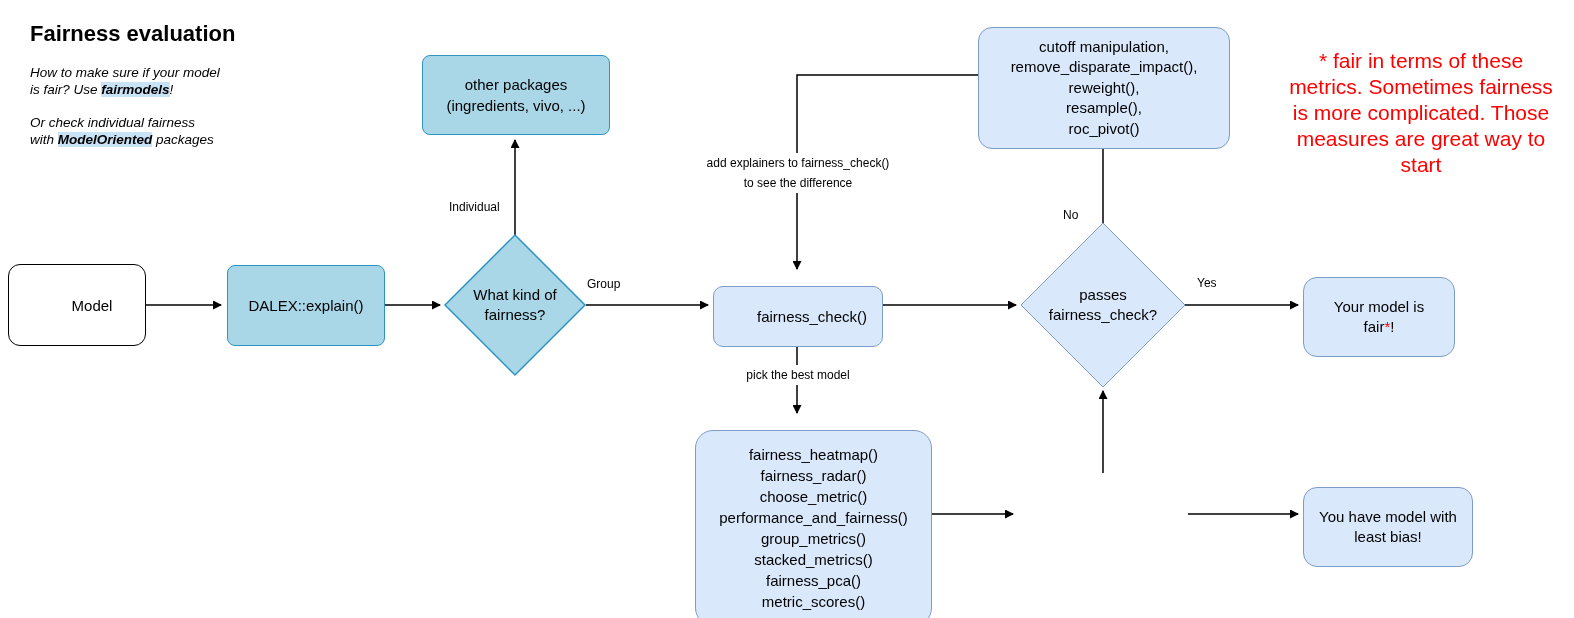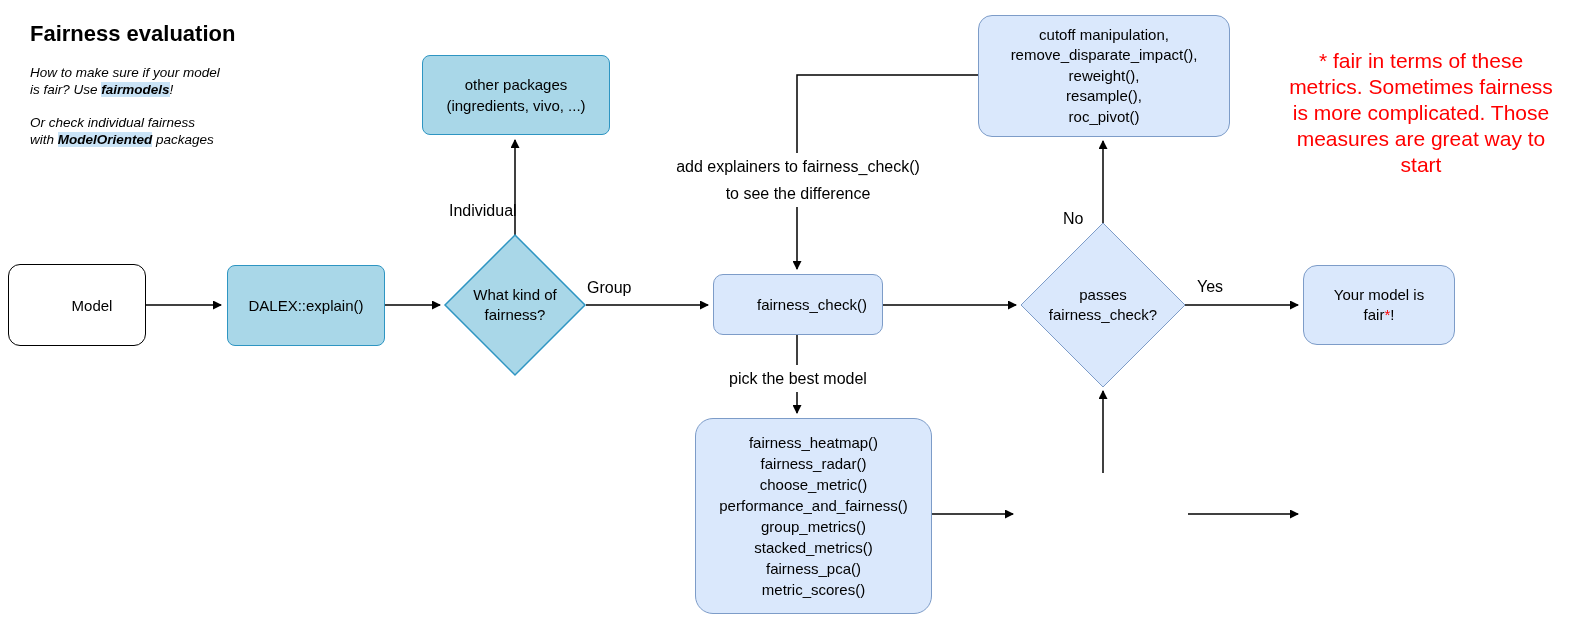--- a/index.html
+++ b/index.html
@@ -13,27 +13,27 @@
     font-family:"Liberation Sans","DejaVu Sans",sans-serif;color:#000;
   }
   .edges{position:absolute;left:0;top:0;width:1574px;height:618px;}
   .node{
     position:absolute;display:flex;align-items:center;justify-content:center;
     text-align:center;font-size:15px;line-height:21px;white-space:pre-line;
     box-sizing:border-box;z-index:2;
   }
   .node.white{background:#ffffff;border:1.5px solid #000;border-radius:12px;padding-left:30px;}
   .node.cyan{background:var(--cyan-fill);border:1.5px solid var(--cyan-border);border-radius:8px;}
-  .node.blue{background:var(--blue-fill);border:1px solid var(--blue-border);border-radius:14px;}
+  .node.blue{background:var(--blue-fill);border:1px solid var(--blue-border);border-radius:14px;margin-top:12px;}
   .diamond-text{
     position:absolute;display:flex;align-items:center;justify-content:center;
     text-align:center;font-size:15px;line-height:20px;white-space:pre-line;z-index:2;
   }
   .edge-label{
-    position:absolute;font-size:16px;line-height:27px;white-space:pre-line;z-index:3;
+    position:absolute;font-size:12px;line-height:20px;white-space:pre-line;z-index:3;
   }
   .edge-label.boxed{background:#ffffff;text-align:center;}
   .page-title{position:absolute;left:30px;top:21px;font-size:22px;font-weight:bold;white-space:nowrap;z-index:2;}
   .intro{position:absolute;left:30px;font-size:13.5px;line-height:17px;white-space:pre-line;z-index:2;font-style:italic;}
   .hl{background:var(--highlight-bg);font-weight:bold;}
   .note{
     position:absolute;left:1268px;top:10px;width:306px;text-align:center;
     color:var(--note-red);font-size:21px;line-height:26px;white-space:pre-line;z-index:2;margin-top:38px;
   }
   .red{color:var(--note-red);}
@@ -91,20 +91,22 @@
 roc_pivot()</div>
   <div class="node blue" style="left:1303px;top:265px;width:152px;height:80px;line-height:20px;"><div><span>Your model is</span><br><span>fair</span><span class="red">*</span><span>!</span></div></div>
   <div class="node blue" style="left:695px;top:418px;width:237px;height:196px;border-radius:18px;">fairness_heatmap()
 fairness_radar()
 choose_metric()
 performance_and_fairness()
 group_metrics()
 stacked_metrics()
 fairness_pca()
 metric_scores()</div>
+  <div class="node blue" style="left:1303px;top:475px;width:170px;height:80px;line-height:20px;">You have model with
+least bias!</div>
 
   <div class="diamond-text" style="left:445px;top:277px;width:140px;height:56px;">What kind of
 fairness?</div>
   <div class="diamond-text" style="left:1023px;top:277px;width:160px;height:56px;">passes
 fairness_check?</div>
 
   <div class="edge-label" style="left:429px;top:197px;margin-left:20px;">Individual</div>
   <div class="edge-label" style="left:587px;top:274px;">Group</div>
   <div class="edge-label" style="left:1063px;top:205px;">No</div>
   <div class="edge-label" style="left:1197px;top:273px;">Yes</div>

